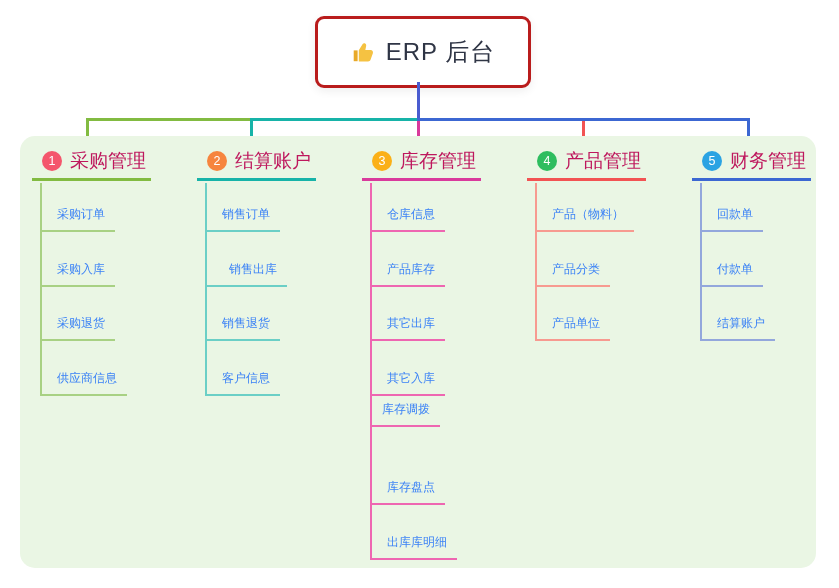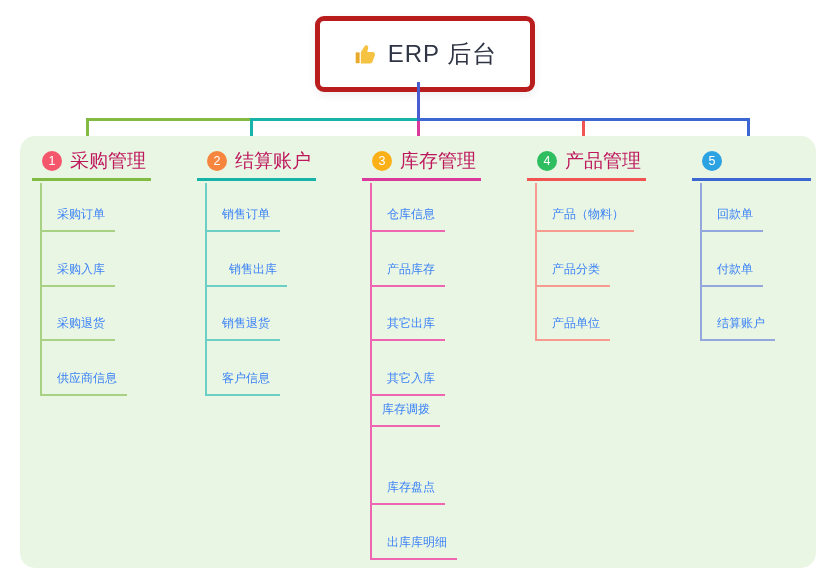--- a/index.html
+++ b/index.html
@@ -2,21 +2,21 @@
 <html><head>
 <meta charset="utf-8">
 <style>
   html,body{margin:0;padding:0;background:#fff;}
   .stage{
     position:relative;width:839px;height:588px;overflow:hidden;background:#ffffff;
     font-family:"Liberation Sans","DejaVu Sans",sans-serif;
   }
   .root-card{
     position:absolute;left:315px;top:16px;width:210px;height:66px;
-    background:#ffffff;border:5px solid #b91c1c;border-radius:9px;
+    background:#ffffff;border:3px solid #b91c1c;border-radius:9px;
     box-shadow:0 3px 10px rgba(0,0,0,.07);
     display:flex;align-items:center;justify-content:center;gap:9px;
   }
   .root-card .root-label{font-size:24px;font-weight:500;color:#2f3545;letter-spacing:1px;}
   .root-card svg{display:block;}
   .line{position:absolute;}
   .panel{
     position:absolute;left:20px;top:136px;width:796px;height:432px;
     border-radius:15px;
   }
@@ -98,20 +98,21 @@
       <div class="branch-title" style="left: 527px; top: 148px; border-bottom-color: rgb(242, 83, 83);">
         <span class="badge" style="background: rgb(46, 189, 95);">4</span>
         <span class="t-label">产品管理</span>
       </div>
       <div class="spine" style="left: 535px; top: 183px; height: 158.2px; background: rgb(247, 154, 144);"></div>
       <div class="child" style="left: 535px; top: 204px; border-bottom-color: rgb(247, 154, 144);">产品（物料）</div>
       <div class="child" style="left: 535px; top: 258.6px; border-bottom-color: rgb(247, 154, 144);">产品分类</div>
       <div class="child" style="left: 535px; top: 313.2px; border-bottom-color: rgb(247, 154, 144);">产品单位</div>
       <div class="branch-title" style="left: 692px; top: 148px; border-bottom-color: rgb(60, 103, 210);">
         <span class="badge" style="background: rgb(43, 163, 227);">5</span>
+        <span class="t-label">财务管理</span>
       </div>
       <div class="spine" style="left: 700px; top: 183px; height: 158.2px; background: rgb(147, 167, 220);"></div>
       <div class="child" style="left: 700px; top: 204px; border-bottom-color: rgb(147, 167, 220);">回款单</div>
       <div class="child" style="left: 700px; top: 258.6px; border-bottom-color: rgb(147, 167, 220);">付款单</div>
       <div class="child" style="left: 700px; top: 313.2px; border-bottom-color: rgb(147, 167, 220);">结算账户</div>
     </div>
 
 </div>
 
 </body></html>

